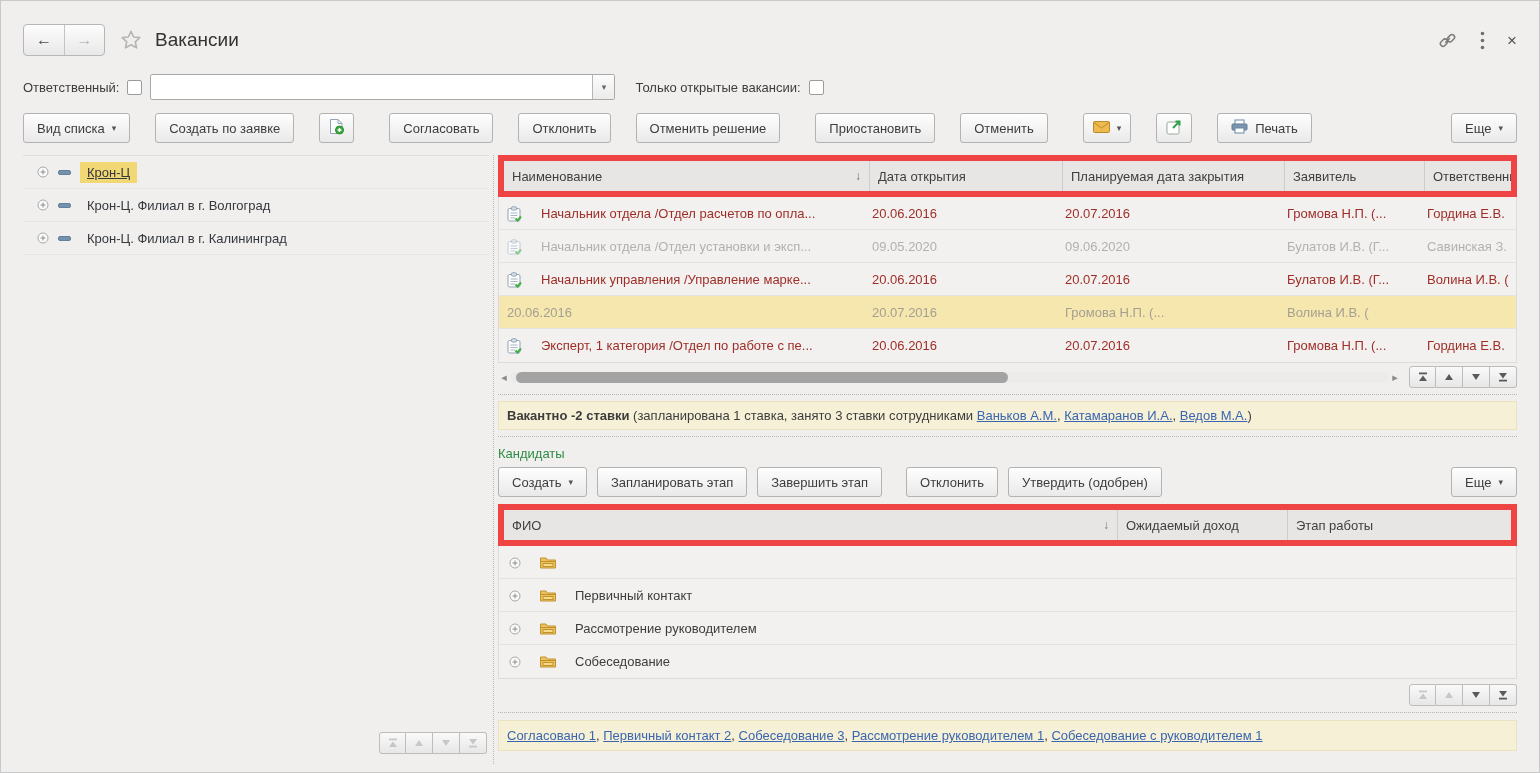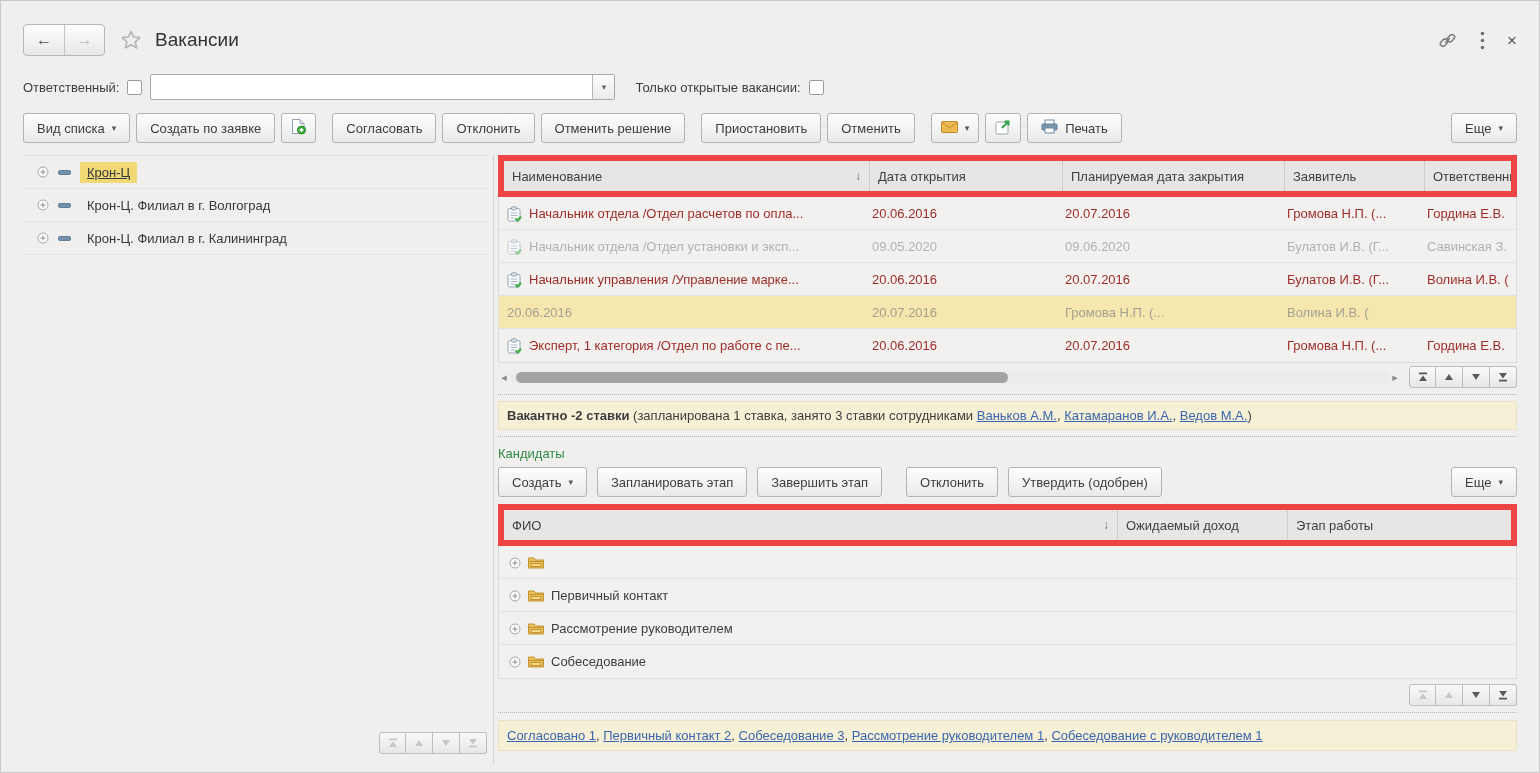--- a/index.html
+++ b/index.html
@@ -23,21 +23,21 @@
   .checkbox { width:15px; height:15px; border:1px solid #9b9b9b; border-radius:2px; background:#fff; display:inline-block; }
   .filter-label { color:#3d3d3d; }
   .combo { display:flex; margin-left:8px; width:465px; height:26px; border:1px solid #a9a9a9; border-radius:2px; background:#fff; }
   .combo input { flex:1; border:none; outline:none; padding:0 6px; font:inherit; background:transparent; }
   .combo .drop { width:22px; border:none; border-left:1px solid #b5b5b5; background:linear-gradient(#fcfcfc,#ebebeb); color:#666; font-size:9px; cursor:pointer; }
   .filter-row .cb1 { margin-left:8px; }
   .filter-row .lbl2 { margin-left:20px; }
   .filter-row .cb2 { margin-left:8px; }
 
   
-  .toolbar { position:absolute; left:22px; right:22px; top:111px; height:32px; display:flex; align-items:center; gap:6px; }
+  .toolbar { position:absolute; left:22px; right:22px; top:111px; height:32px; display:flex; align-items:center; gap:25px; }
   .btn { height:30px; padding:0 13px; border:1px solid #b3b3b3; border-radius:3px; background:linear-gradient(#fefefe,#e9e9e9); color:#3d3d3d; font:inherit; cursor:pointer; display:inline-flex; align-items:center; gap:7px; white-space:nowrap; }
   .btn .caret { font-size:9px; color:#555; }
   .btn.icon-only { padding:0 9px; }
   .gap { margin-left:10px; }
   .spacer { flex:1; }
 
   
   .main { position:absolute; left:22px; right:22px; top:154px; bottom:8px; }
   .left-panel { position:absolute; left:0; top:0; bottom:0; width:466px; border-top:1px solid #dedede; }
   .tree-row { height:33px; display:flex; align-items:center; gap:9px; padding-left:14px; border-bottom:1px solid #e5e5e5; cursor:pointer; }
@@ -53,21 +53,21 @@
   
   .grid-vac { display:grid; grid-template-columns:365px 193px 222px 140px 1fr; }
   .grid-cand { display:grid; grid-template-columns:613px 170px 1fr; }
   .thead { background:#e7e6e5; border:6px solid #ef4444; }
   .thead .hc { height:30px; display:flex; align-items:center; padding:0 8px; color:#3f3f3f; overflow:hidden; white-space:nowrap; }
   .thead .hc + .hc { border-left:1px solid #cdcdcd; }
   .sort-arrow { margin-left:auto; color:#777; font-size:12px; }
   .tbody { border:1px solid #dcdcdc; border-top:none; background:#f2f1f0; }
   .trow { height:33px; align-items:center; border-bottom:1px solid #e4e3e2; cursor:pointer; }
   .trow:last-child { border-bottom:none; }
-  .cell { padding:0 8px; overflow:hidden; white-space:nowrap; display:flex; align-items:center; gap:7px; height:33px; }
+  .cell { padding:0 8px; overflow:hidden; white-space:nowrap; display:flex; align-items:center; gap:19px; height:33px; }
   .trow.red .cell { color:var(--accent-red,#9f2d27); }
   .trow.gray .cell { color:var(--muted-gray,#b1b1b1); }
   .trow.selected { background:var(--selection-bg,#f6e7ae); }
   .trow.selected .cell { color:#a5a091; }
   .trow.selected .cell.focus-cell { outline:2px solid var(--selection-border,#dfa322); outline-offset:-2px; background:var(--selection-cell-bg,#f3e09c); color:#55524a; }
   .cell .ic { flex:0 0 auto; display:flex; }
 
   
   .hscroll-row { display:flex; align-items:center; margin-top:3px; gap:8px; }
   .hscroll { flex:1; display:flex; align-items:center; height:16px; }

